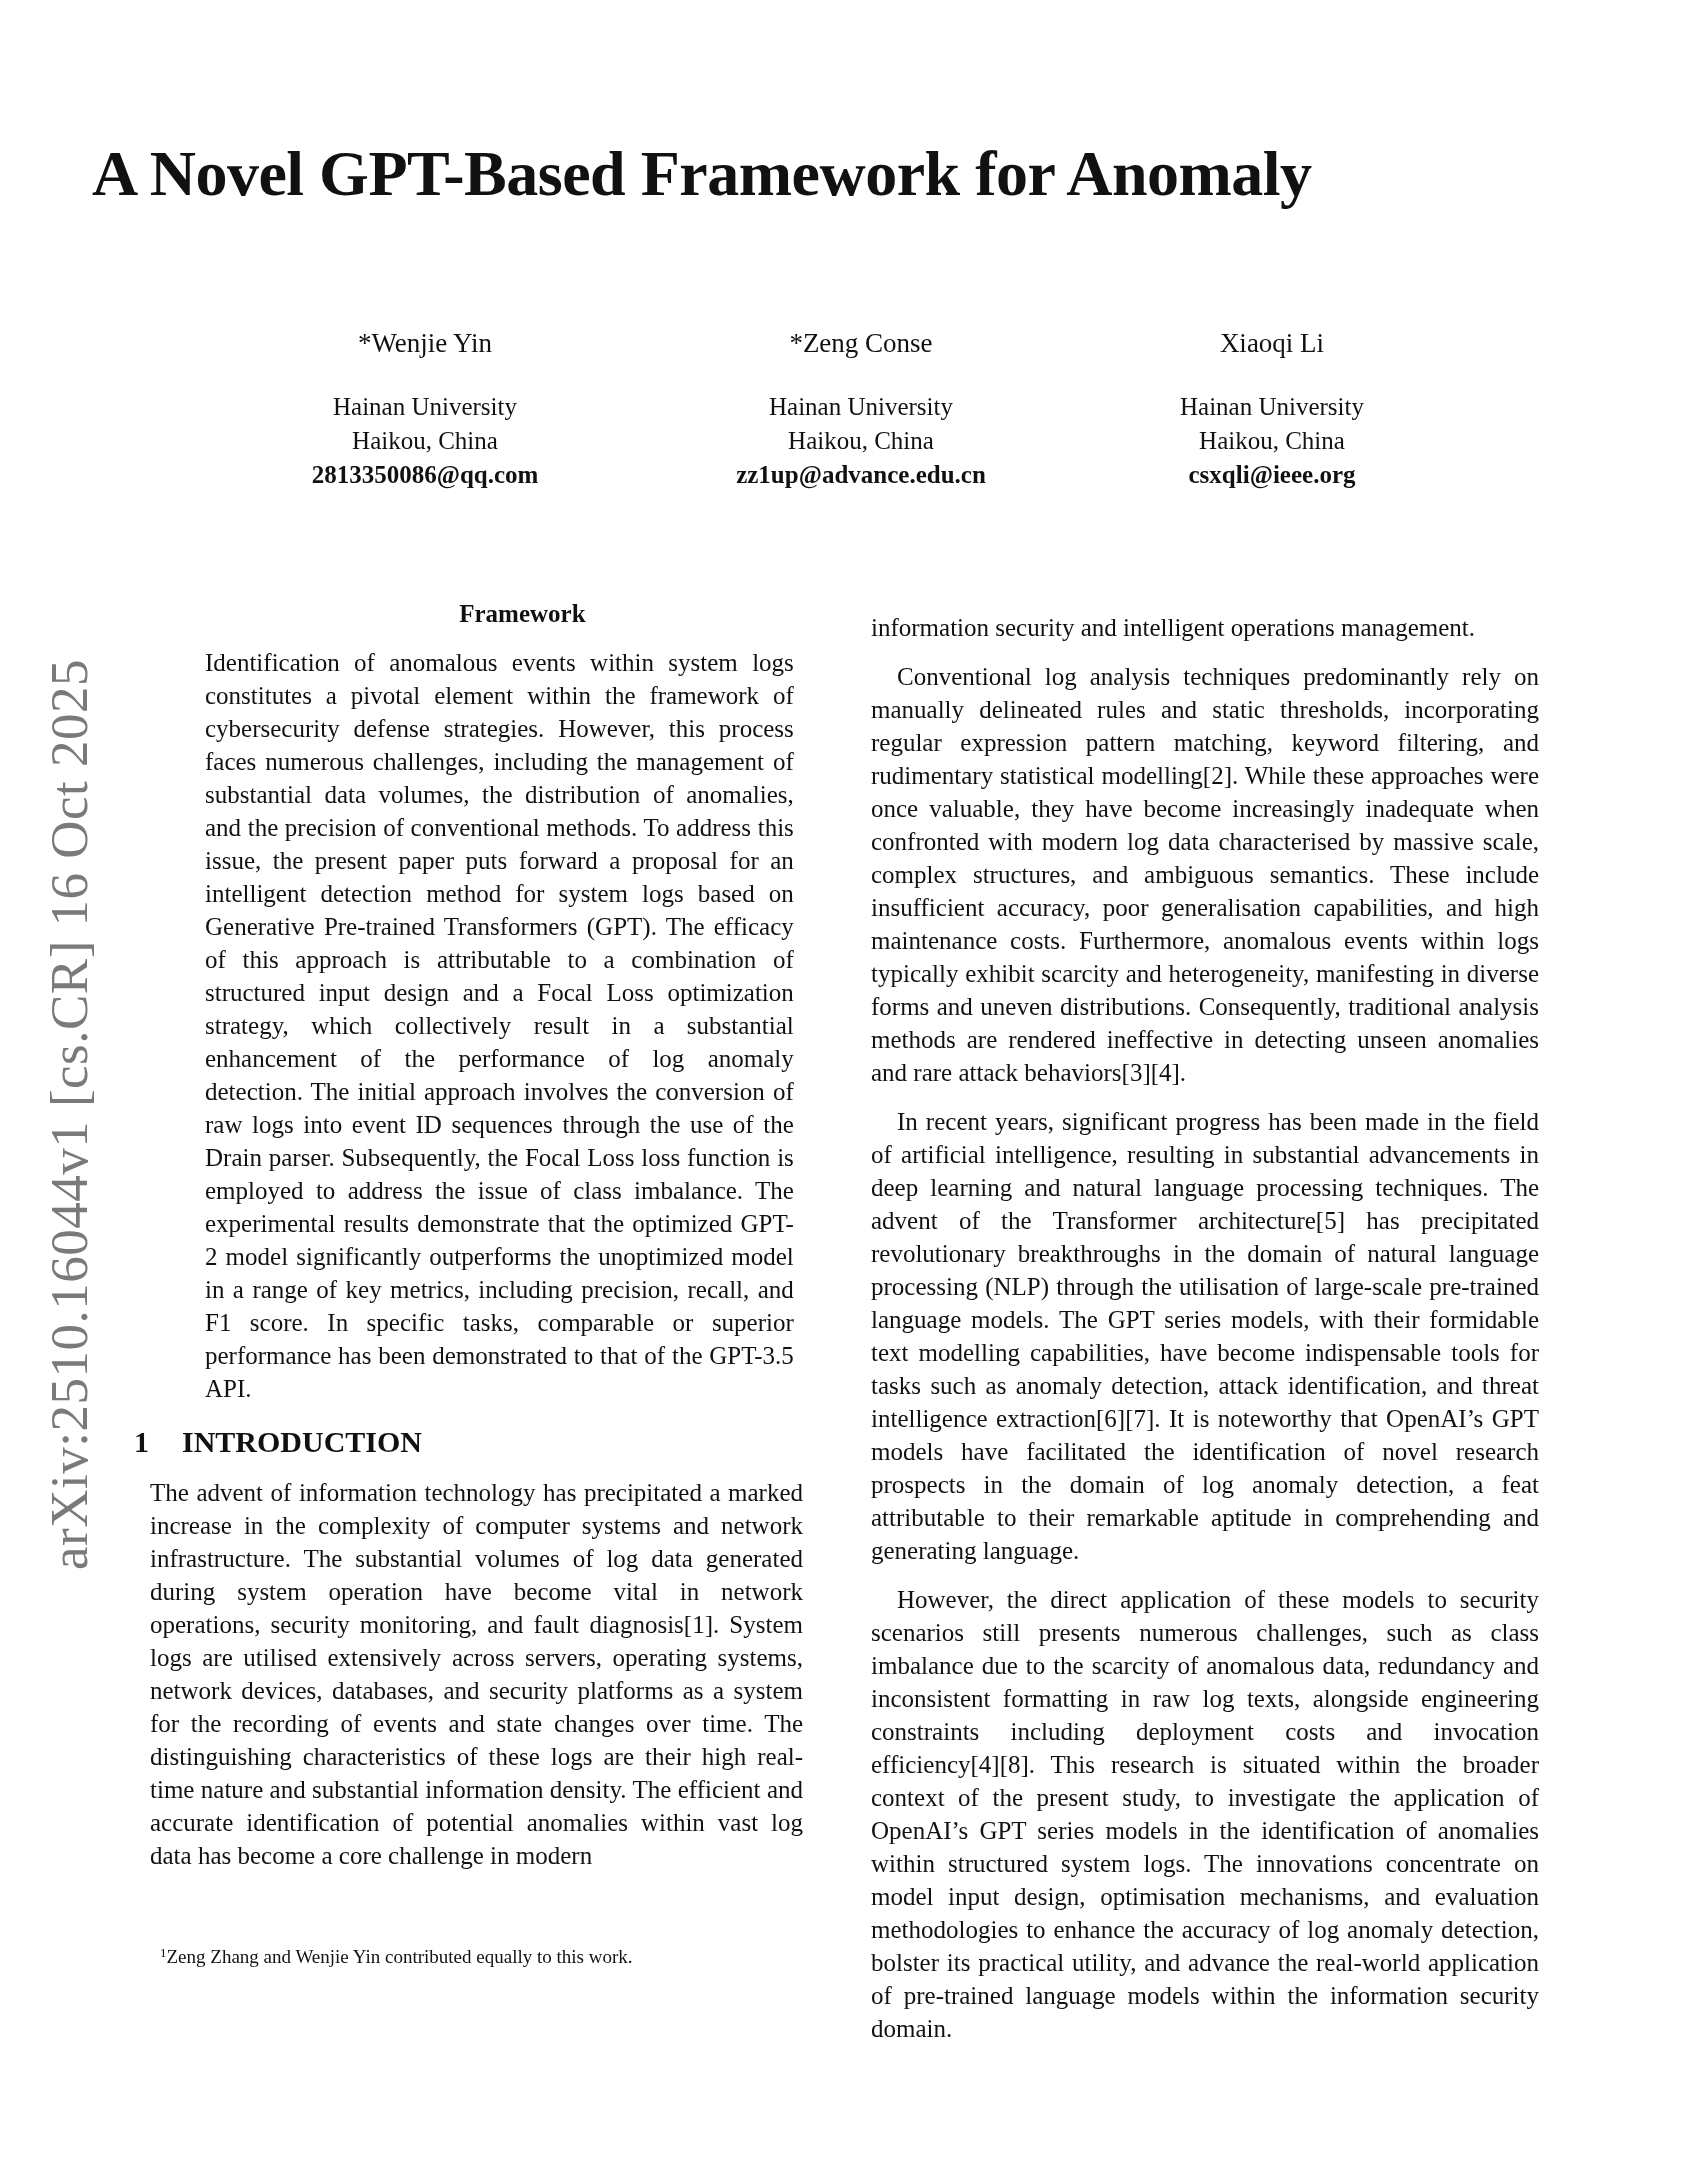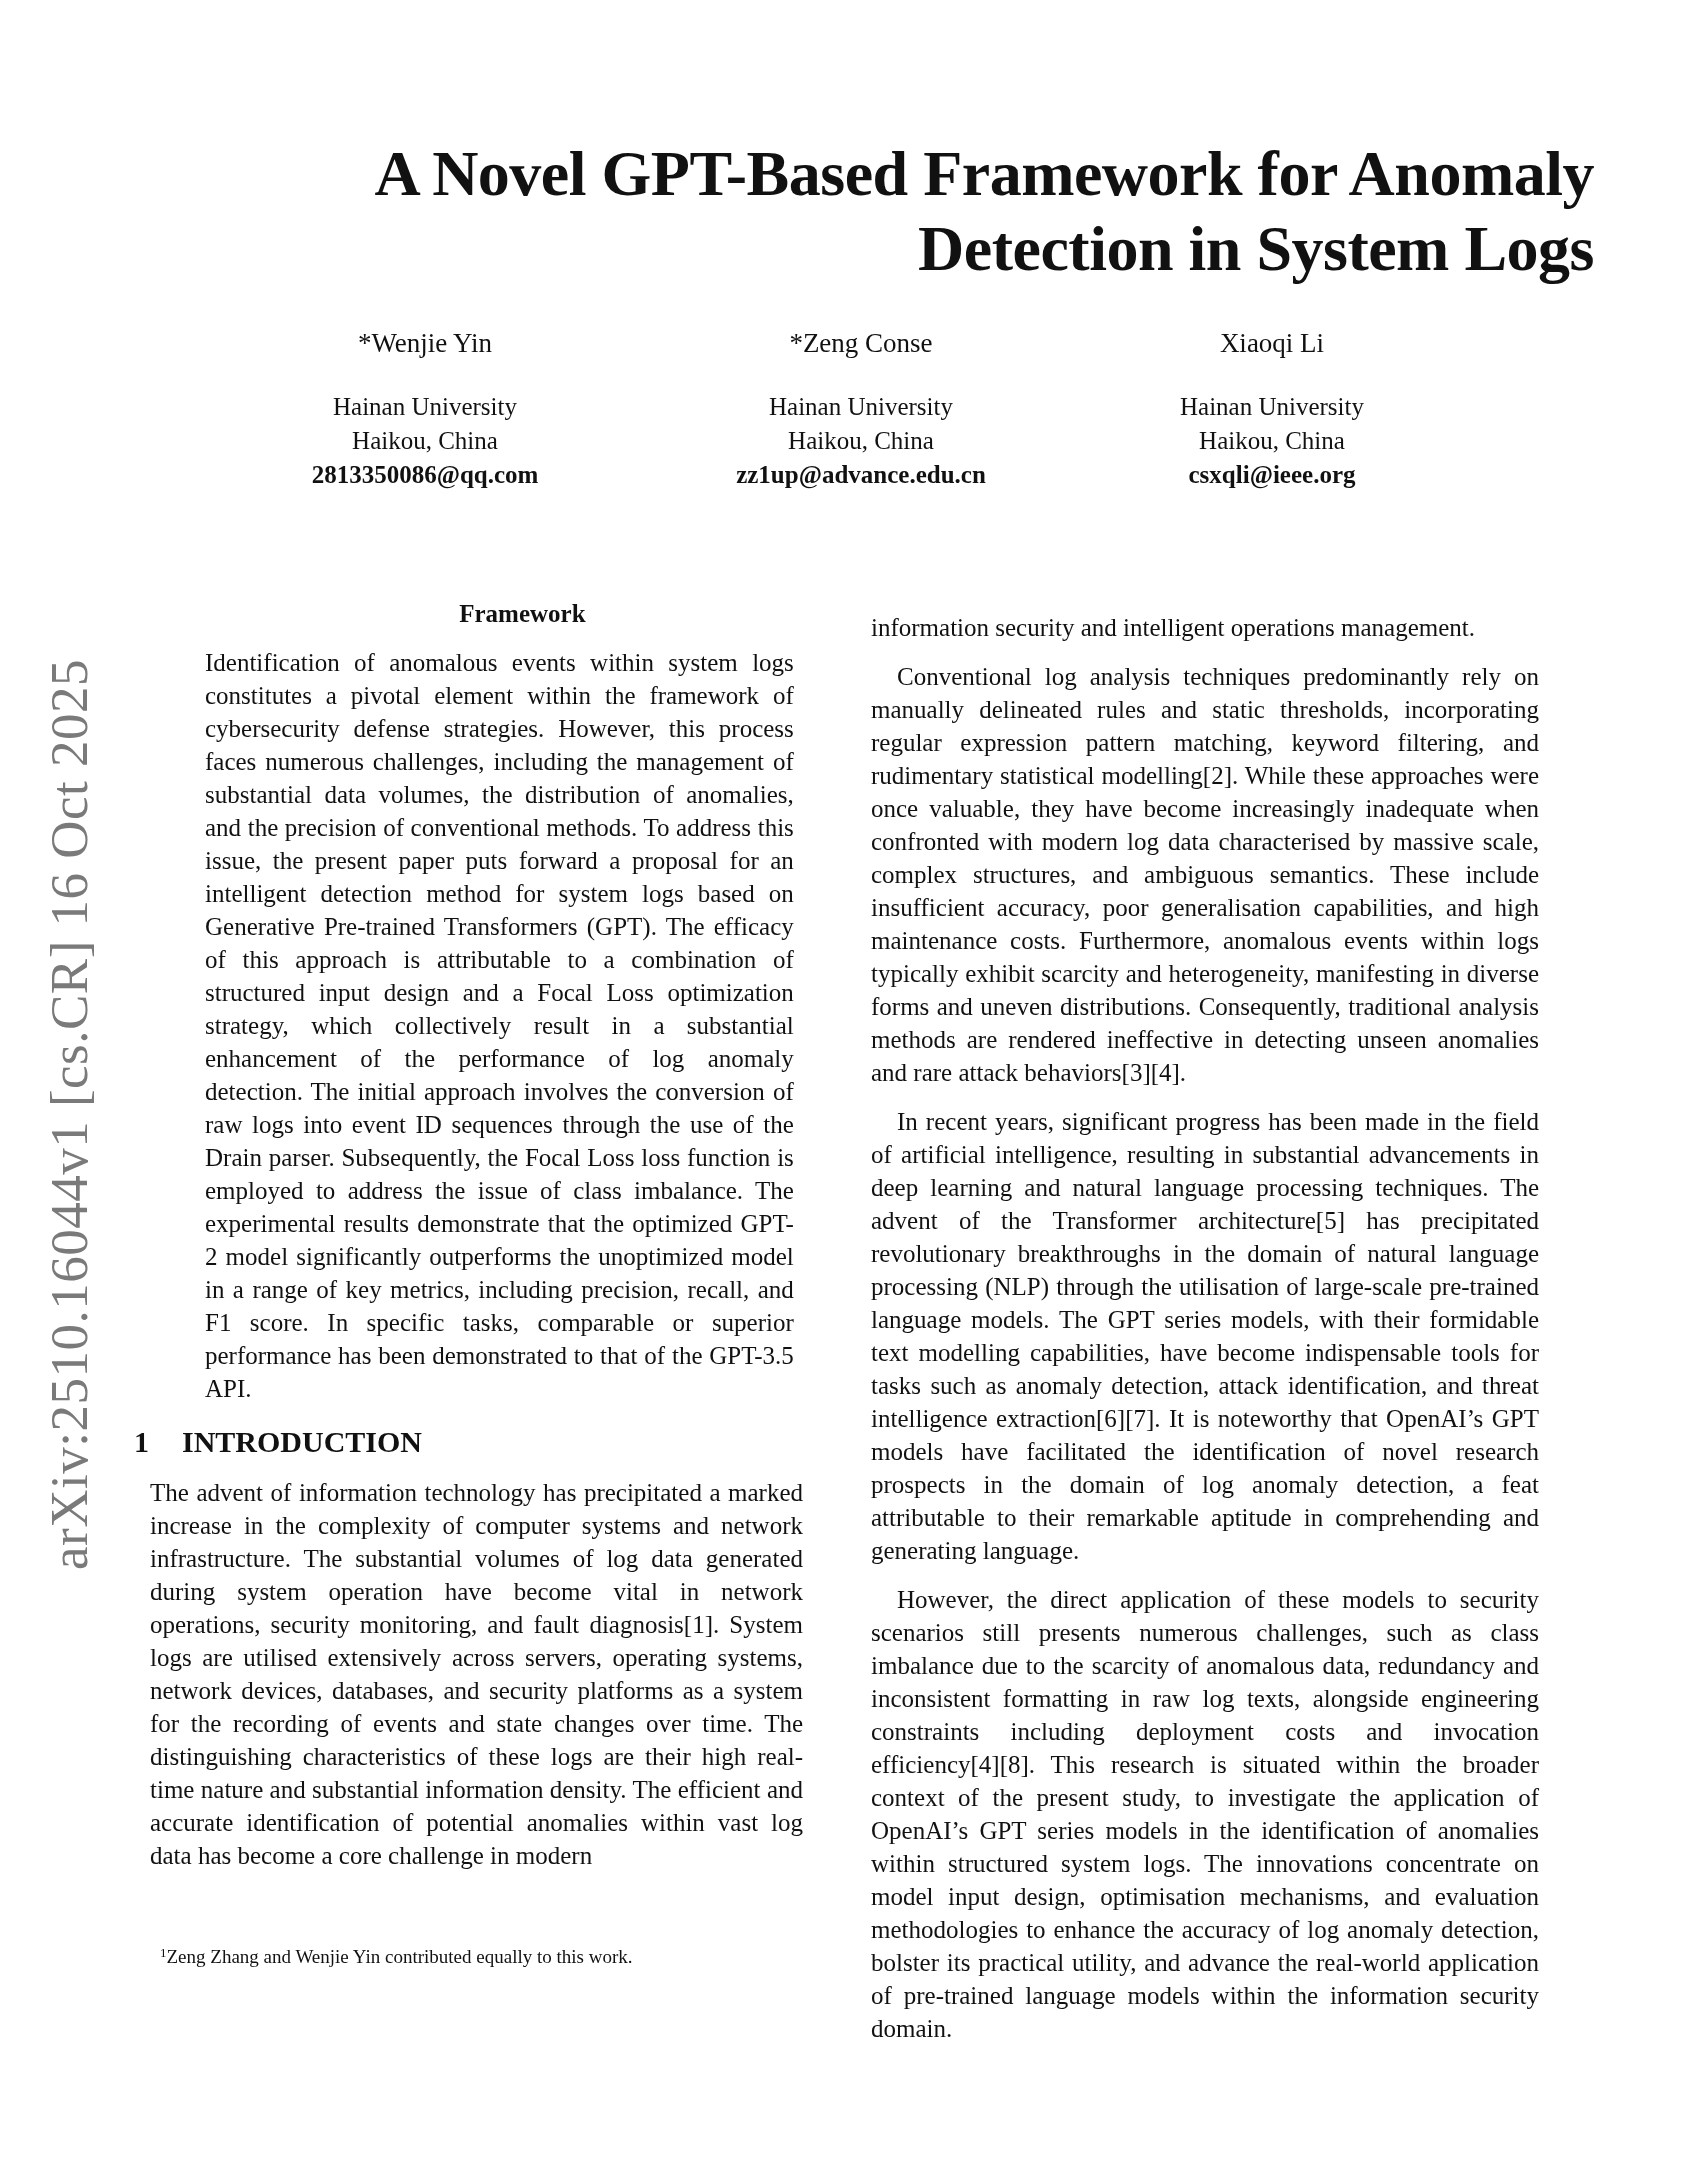--- a/index.html
+++ b/index.html
@@ -2,21 +2,21 @@
 <html style="font-size:14.7px"><head>
 <meta charset="utf-8">
 <style>
   html, body { margin: 0; padding: 0; background: #ffffff; }
   body {
     width: 1686px; height: 2182px; position: relative; overflow: hidden;
     font-family: "Liberation Serif", "DejaVu Serif", serif; color: #111;
   }
   .title {
     position: absolute; left: 92px; top: 136px; width: 1502px;
-    text-align: right; font-weight: bold; font-size: 64px; line-height: 75px;
+    text-align: left; font-weight: bold; font-size: 64px; line-height: 75px;
     letter-spacing: -0.5px;
   }
   .authors { position: absolute; top: 326px; left: 0; width: 1686px; }
   .author {
     position: absolute; text-align: center; width: 386px;
     font-size: 25px; line-height: 34px;
   }
   .author .name { display: block; margin-bottom: 30px; font-size: 27px; }
   .author .email { font-weight: bold; display: block; }
   .author .line { display: block; }
@@ -46,21 +46,20 @@
   .footnote {
     position: absolute; left: 160px; top: 1941px; font-size: 19px; line-height: 24px;
   }
   .footnote sup { font-size: 13px; vertical-align: 6.4px; }
 </style>
 </head>
 <body>
 
 <div class="title">
   <div>A Novel GPT-Based Framework for Anomaly</div>
-  <div>Detection in System Logs</div>
 </div>
 
 <div class="authors">
   <div class="author" style="left:232px;">
     <span class="name">*Wenjie Yin</span>
     <span class="line">Hainan University</span>
     <span class="line">Haikou, China</span>
     <span class="email">2813350086@qq.com</span>
   </div>
   <div class="author" style="left:668px;">

